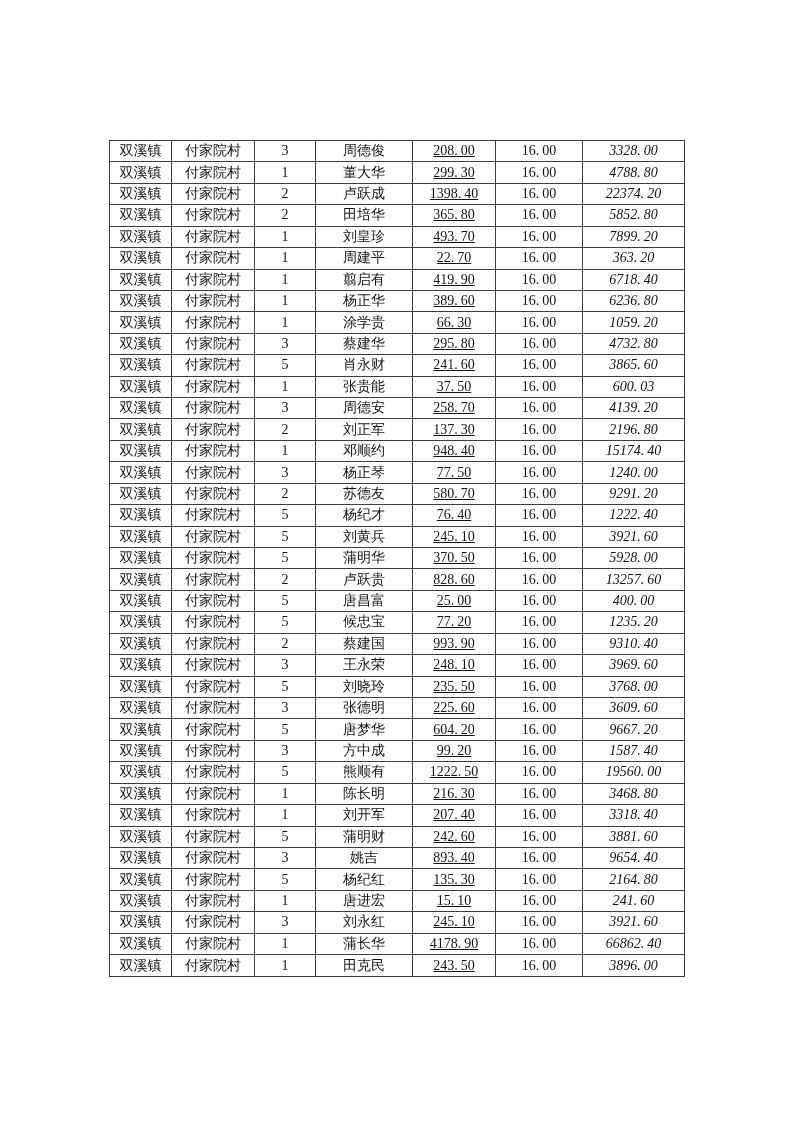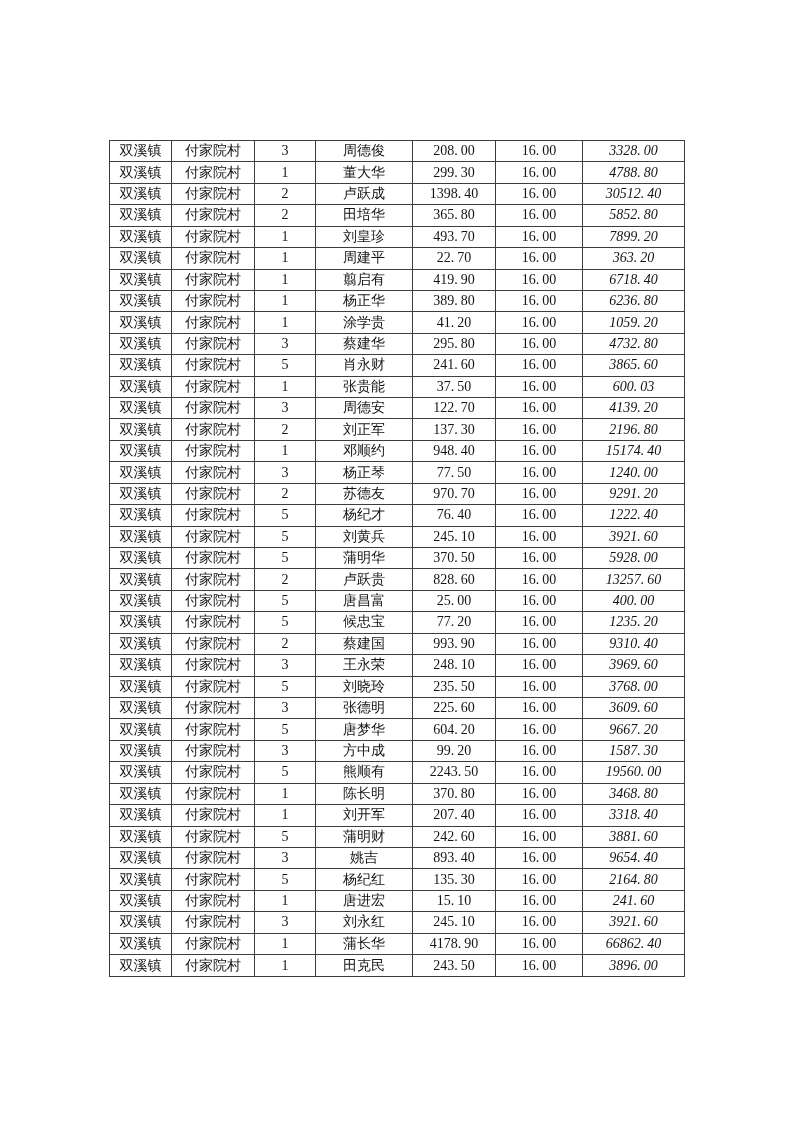--- a/index.html
+++ b/index.html
@@ -38,21 +38,21 @@
     padding:0;
   }
   
   col.c-town{width:62px;}
   col.c-village{width:83px;}
   col.c-group{width:61px;}
   col.c-name{width:97px;}
   col.c-amount{width:83px;}
   col.c-rate{width:87px;}
   col.c-total{width:102px;}
-  td.cell-amount{text-align:right;padding-right:17px;}
+  td.cell-amount{text-align:right;padding-right:17px;text-decoration:underline;}
   td.cell-total{text-align:right;padding-right:8px;font-style:italic;}
 </style>
 </head>
 <body>
 
 <div class="page">
   <table class="ledger">
     <colgroup>
       <col class="c-town">
       <col class="c-village">
@@ -81,21 +81,21 @@
           <td class="cell-rate">16. 00</td>
           <td class="cell-total">4788. 80</td>
         </tr>
         <tr>
           <td class="cell-town">双溪镇</td>
           <td class="cell-village">付家院村</td>
           <td class="cell-group">2</td>
           <td class="cell-name">卢跃成</td>
           <td class="cell-amount">1398. 40</td>
           <td class="cell-rate">16. 00</td>
-          <td class="cell-total">30512. 40</td>
+          <td class="cell-total">22374. 20</td>
         </tr>
         <tr>
           <td class="cell-town">双溪镇</td>
           <td class="cell-village">付家院村</td>
           <td class="cell-group">2</td>
           <td class="cell-name">田培华</td>
           <td class="cell-amount">365. 80</td>
           <td class="cell-rate">16. 00</td>
           <td class="cell-total">5852. 80</td>
         </tr>
@@ -124,30 +124,30 @@
           <td class="cell-name">翦启有</td>
           <td class="cell-amount">419. 90</td>
           <td class="cell-rate">16. 00</td>
           <td class="cell-total">6718. 40</td>
         </tr>
         <tr>
           <td class="cell-town">双溪镇</td>
           <td class="cell-village">付家院村</td>
           <td class="cell-group">1</td>
           <td class="cell-name">杨正华</td>
-          <td class="cell-amount">389. 80</td>
+          <td class="cell-amount">389. 60</td>
           <td class="cell-rate">16. 00</td>
           <td class="cell-total">6236. 80</td>
         </tr>
         <tr>
           <td class="cell-town">双溪镇</td>
           <td class="cell-village">付家院村</td>
           <td class="cell-group">1</td>
           <td class="cell-name">涂学贵</td>
-          <td class="cell-amount">41. 20</td>
+          <td class="cell-amount">66. 30</td>
           <td class="cell-rate">16. 00</td>
           <td class="cell-total">1059. 20</td>
         </tr>
         <tr>
           <td class="cell-town">双溪镇</td>
           <td class="cell-village">付家院村</td>
           <td class="cell-group">3</td>
           <td class="cell-name">蔡建华</td>
           <td class="cell-amount">295. 80</td>
           <td class="cell-rate">16. 00</td>
@@ -169,21 +169,21 @@
           <td class="cell-name">张贵能</td>
           <td class="cell-amount">37. 50</td>
           <td class="cell-rate">16. 00</td>
           <td class="cell-total">600. 03</td>
         </tr>
         <tr>
           <td class="cell-town">双溪镇</td>
           <td class="cell-village">付家院村</td>
           <td class="cell-group">3</td>
           <td class="cell-name">周德安</td>
-          <td class="cell-amount">122. 70</td>
+          <td class="cell-amount">258. 70</td>
           <td class="cell-rate">16. 00</td>
           <td class="cell-total">4139. 20</td>
         </tr>
         <tr>
           <td class="cell-town">双溪镇</td>
           <td class="cell-village">付家院村</td>
           <td class="cell-group">2</td>
           <td class="cell-name">刘正军</td>
           <td class="cell-amount">137. 30</td>
           <td class="cell-rate">16. 00</td>
@@ -205,21 +205,21 @@
           <td class="cell-name">杨正琴</td>
           <td class="cell-amount">77. 50</td>
           <td class="cell-rate">16. 00</td>
           <td class="cell-total">1240. 00</td>
         </tr>
         <tr>
           <td class="cell-town">双溪镇</td>
           <td class="cell-village">付家院村</td>
           <td class="cell-group">2</td>
           <td class="cell-name">苏德友</td>
-          <td class="cell-amount">970. 70</td>
+          <td class="cell-amount">580. 70</td>
           <td class="cell-rate">16. 00</td>
           <td class="cell-total">9291. 20</td>
         </tr>
         <tr>
           <td class="cell-town">双溪镇</td>
           <td class="cell-village">付家院村</td>
           <td class="cell-group">5</td>
           <td class="cell-name">杨纪才</td>
           <td class="cell-amount">76. 40</td>
           <td class="cell-rate">16. 00</td>
@@ -315,37 +315,37 @@
           <td class="cell-rate">16. 00</td>
           <td class="cell-total">9667. 20</td>
         </tr>
         <tr>
           <td class="cell-town">双溪镇</td>
           <td class="cell-village">付家院村</td>
           <td class="cell-group">3</td>
           <td class="cell-name">方中成</td>
           <td class="cell-amount">99. 20</td>
           <td class="cell-rate">16. 00</td>
-          <td class="cell-total">1587. 30</td>
+          <td class="cell-total">1587. 40</td>
         </tr>
         <tr>
           <td class="cell-town">双溪镇</td>
           <td class="cell-village">付家院村</td>
           <td class="cell-group">5</td>
           <td class="cell-name">熊顺有</td>
-          <td class="cell-amount">2243. 50</td>
+          <td class="cell-amount">1222. 50</td>
           <td class="cell-rate">16. 00</td>
           <td class="cell-total">19560. 00</td>
         </tr>
         <tr>
           <td class="cell-town">双溪镇</td>
           <td class="cell-village">付家院村</td>
           <td class="cell-group">1</td>
           <td class="cell-name">陈长明</td>
-          <td class="cell-amount">370. 80</td>
+          <td class="cell-amount">216. 30</td>
           <td class="cell-rate">16. 00</td>
           <td class="cell-total">3468. 80</td>
         </tr>
         <tr>
           <td class="cell-town">双溪镇</td>
           <td class="cell-village">付家院村</td>
           <td class="cell-group">1</td>
           <td class="cell-name">刘开军</td>
           <td class="cell-amount">207. 40</td>
           <td class="cell-rate">16. 00</td>

